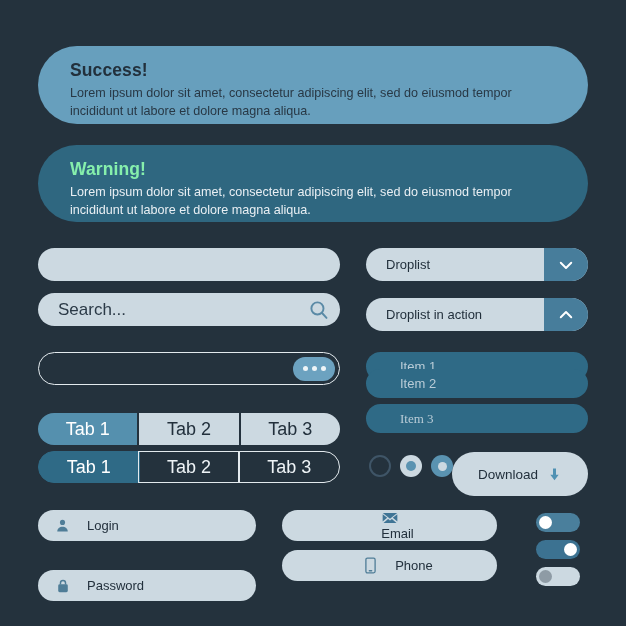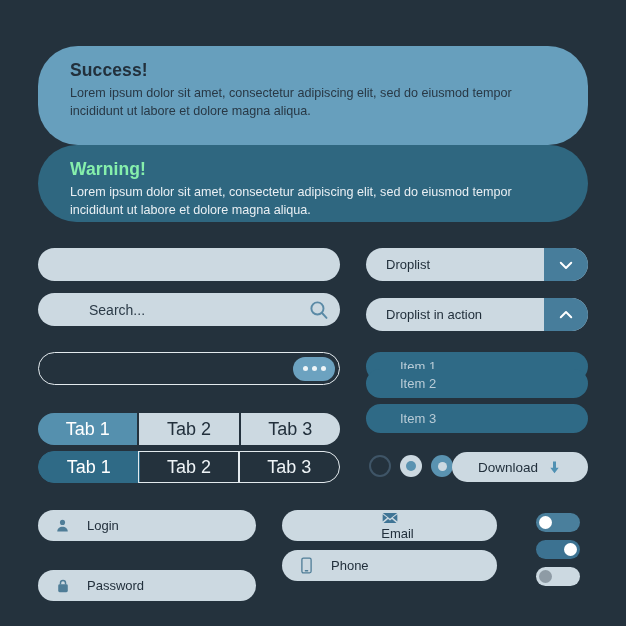--- a/index.html
+++ b/index.html
@@ -25,21 +25,21 @@
   .alert {
     position: absolute;
     left: 38px;
     width: 550px;
     box-sizing: border-box;
     border-radius: 40px;
     padding: 14px 32px 16px 32px;
   }
   .alert-success {
     top: 46px;
-    height: 99px;
+    height: 78px;
     background: #679fbd;
   }
   .alert-warning {
     top: 145px;
     height: 77px;
     background: #2f6780;
   }
   .alert-title {
     font-size: 17.5px;
     font-weight: bold;
@@ -77,23 +77,22 @@
     top: 293px;
     width: 302px;
     height: 33px;
     background: #ccd9e1;
     display: flex;
     align-items: center;
     padding: 0 10px 0 20px;
   }
   .input-search .ph {
     flex: 1;
-    font-size: 14px;
+    font-size: 17px;
     color: #2b3a47;
-    margin-left: 31px;
   }
   .search-icon { width: 22px; height: 22px; display: block; }
   .input-outline {
     left: 38px;
     top: 352px;
     width: 302px;
     height: 33px;
     background: transparent;
     border: 1.6px solid #e3eaee;
     display: flex;
@@ -157,21 +156,21 @@
     background: #2f6a86;
     display: flex;
     align-items: center;
     padding-left: 34px;
     box-sizing: border-box;
     font-size: 13px;
     color: #b9ccd7;
   }
   .dl-item-1 { top: 352px; }
   .dl-item-2 { top: 369px; }
-  .dl-item-3 { top: 404px; }
+  .dl-item-3 { top: 404px; font-family: Liberation Serif, serif; }
 
   
   .tabgroup {
     position: absolute;
     left: 38px;
     width: 302px;
     height: 32px;
     display: flex;
     box-sizing: border-box;
   }
@@ -229,21 +228,21 @@
   .radio.ring   { background: #ccd9e1; }
   .radio.ring i { width: 10px; height: 10px; border-radius: 50%; background: #5a93b1; display: block; }
   .radio.solid  { background: #5a93b1; }
   .radio.solid i{ width: 9px; height: 9px; border-radius: 50%; background: #ccd9e1; display: block; }
 
   .download-btn {
     position: absolute;
     left: 452px;
     top: 452px;
     width: 136px;
-    height: 30px;
+    height: 44px;
     border-radius: 999px;
     background: #ccd9e1;
     display: flex;
     align-items: center;
     justify-content: center;
     gap: 9px;
     font-size: 13.5px;
     color: #22303c;
     box-sizing: border-box;
   }
@@ -266,21 +265,21 @@
     width: 17px; height: 17px;
     margin-right: 16px;
     display: flex;
     align-items: center;
     justify-content: center;
   }
   .btn .bicon svg { display: block; }
   .btn-login    { left: 38px;  top: 510px; width: 218px; }
   .btn-password { left: 38px;  top: 550px; width: 218px; margin-top: 20px; }
   .btn-email    { left: 282px; top: 510px; width: 215px; flex-direction: column; }
-  .btn-phone    { left: 282px; top: 550px; width: 215px; }
+  .btn-phone    { left: 282px; top: 550px; width: 215px; justify-content: center; }
 
   
   .toggle {
     position: absolute;
     left: 536px;
     width: 44px;
     height: 19px;
     border-radius: 999px;
     display: flex;
     align-items: center;

